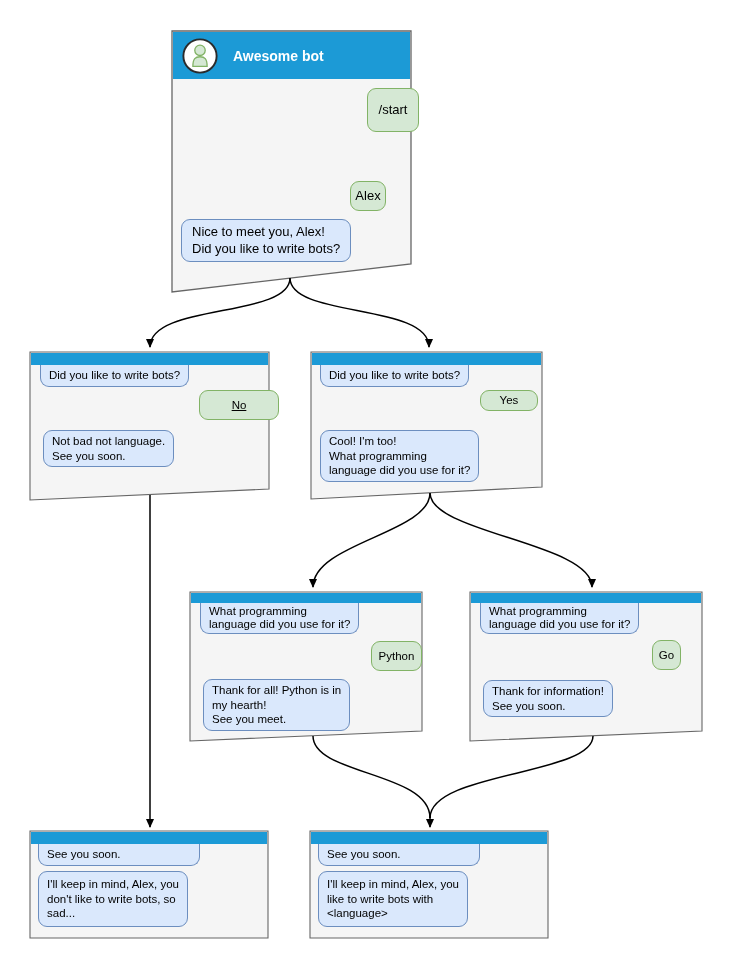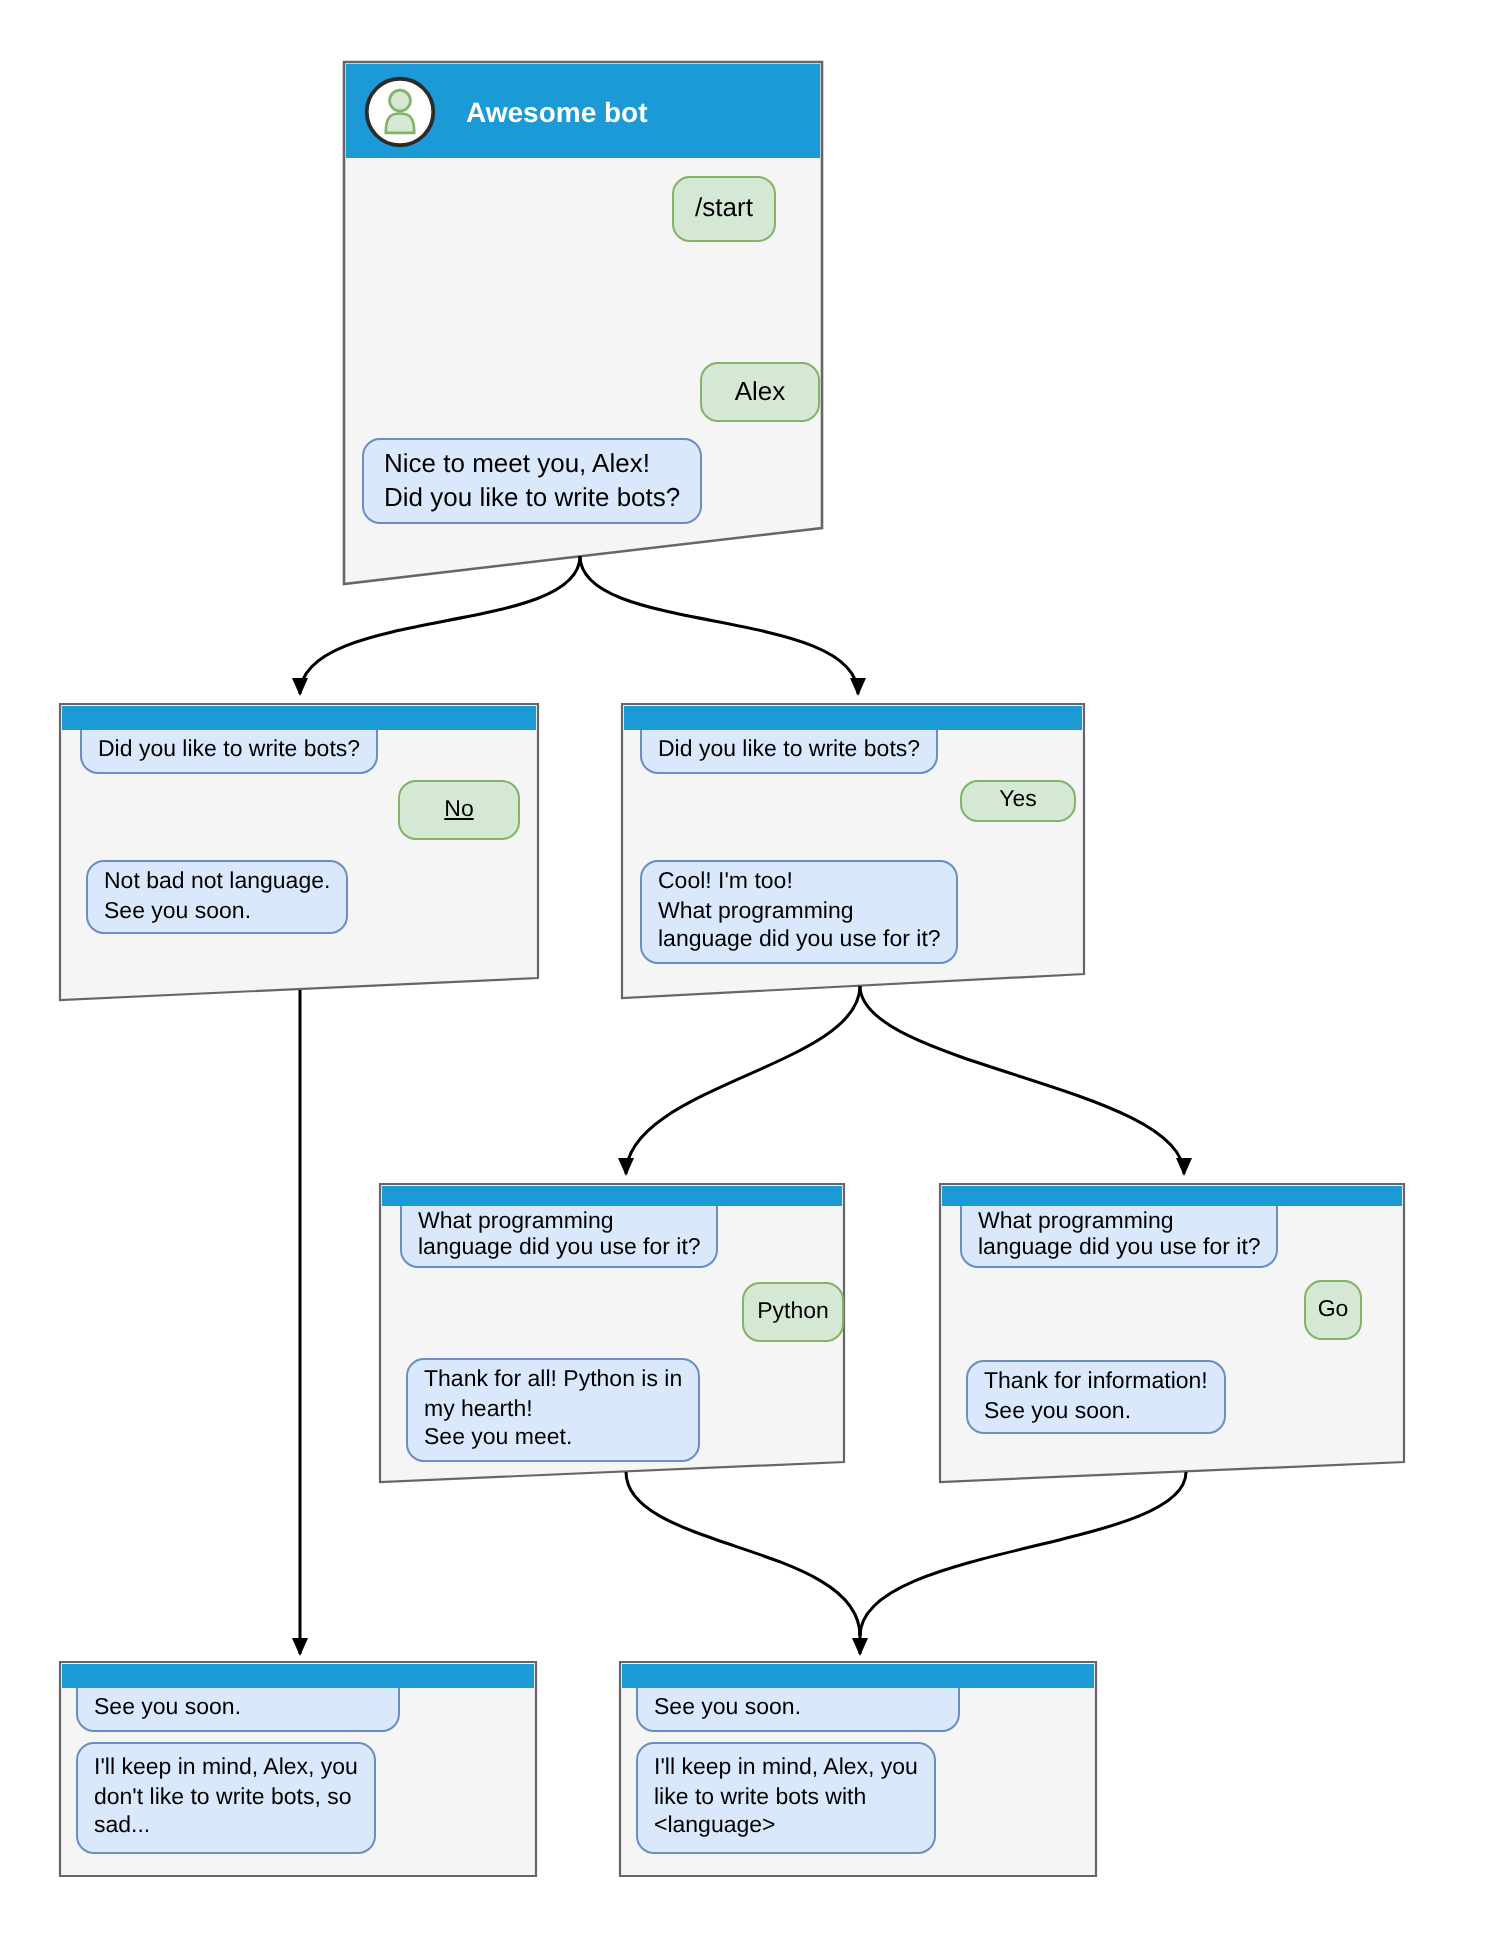--- a/index.html
+++ b/index.html
@@ -64,27 +64,27 @@
     </svg>
     <span class="title">Awesome bot</span>
   </div>
   <div class="hdr" style="left:31px;top:353px;width:237px;height:12px;"></div>
   <div class="hdr" style="left:312px;top:353px;width:229px;height:12px;"></div>
   <div class="hdr" style="left:191px;top:593px;width:230px;height:10px;"></div>
   <div class="hdr" style="left:471px;top:593px;width:230px;height:10px;"></div>
   <div class="hdr" style="left:31px;top:832px;width:236px;height:12px;"></div>
   <div class="hdr" style="left:311px;top:832px;width:236px;height:12px;"></div>
 
-  <div class="bubble green big" style="left:336px;top:88px;width:52px;height:33px;">/start</div>
-  <div class="bubble green big" style="left:350px;top:181px;width:60px;height:30px;">Alex</div>
+  <div class="bubble green big" style="left:367px;top:88px;width:52px;height:44px;">/start</div>
+  <div class="bubble green big" style="left:350px;top:181px;width:36px;height:30px;">Alex</div>
   <div class="bubble blue big" style="left:181px;top:219px;">Nice to meet you, Alex!
 Did you like to write bots?</div>
 
   <div class="bubble blue small flat" style="left:40px;top:365px;">Did you like to write bots?</div>
-  <div class="bubble green small" style="left:199px;top:390px;width:61px;height:30px;text-decoration:underline;">No</div>
+  <div class="bubble green small" style="left:199px;top:390px;width:80px;height:30px;text-decoration:underline;">No</div>
   <div class="bubble blue small" style="left:43px;top:430px;">Not bad not language.
 See you soon.</div>
 
   <div class="bubble blue small flat" style="left:320px;top:365px;">Did you like to write bots?</div>
   <div class="bubble green small" style="left:480px;top:390px;width:58px;height:21px;">Yes</div>
   <div class="bubble blue small" style="left:320px;top:430px;">Cool! I'm too!
 What programming
 language did you use for it?</div>
 
   <div class="bubble blue small flat tight" style="left:200px;top:603px;">What programming

